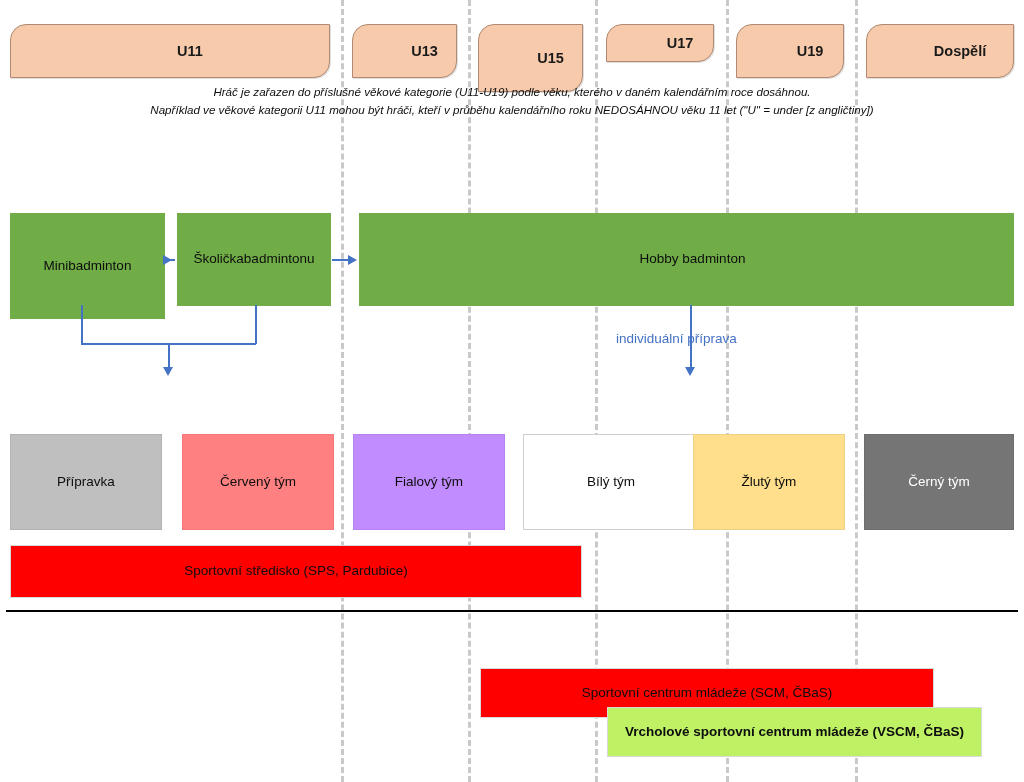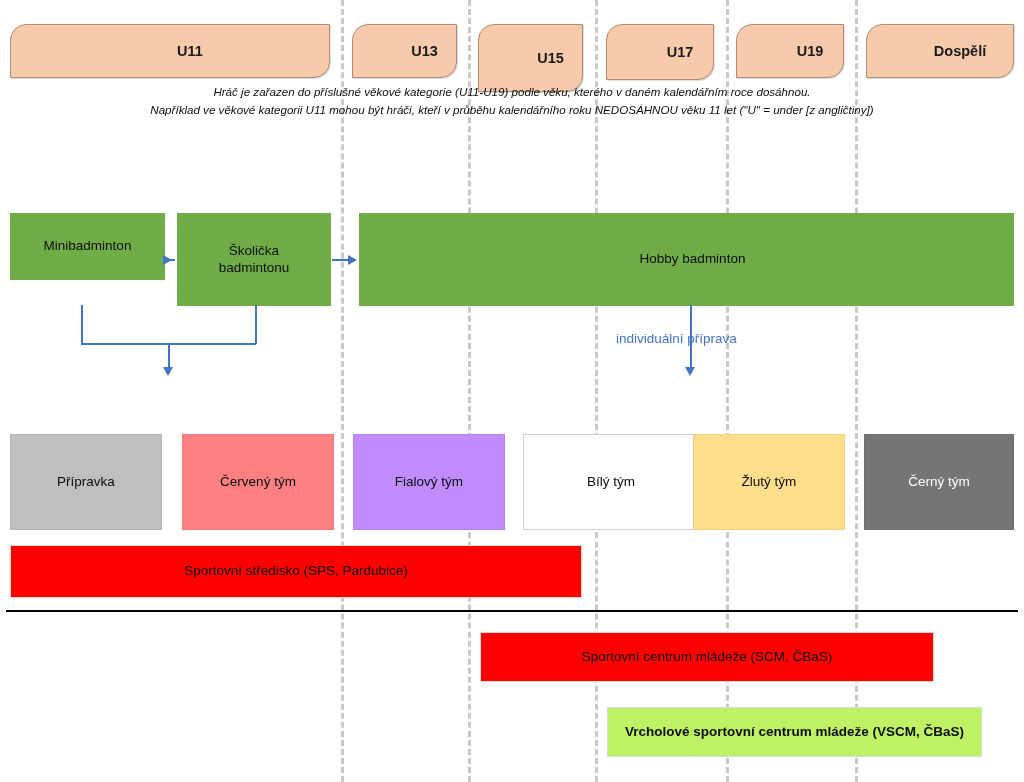--- a/index.html
+++ b/index.html
@@ -163,36 +163,36 @@
       <div class="gridline" style="left: 468px;"></div>
       <div class="gridline" style="left: 595px;"></div>
       <div class="gridline" style="left: 726px;"></div>
       <div class="gridline" style="left: 855px;"></div>
     </div>
 
   <div id="agechips">
       <div class="box agechip" style="left: 10px; top: 24px; width: 320px; height: 54px;">U11</div>
       <div class="box agechip" style="left: 352px; top: 24px; width: 105px; height: 54px;">U13</div>
       <div class="box agechip" style="left: 478px; top: 24px; width: 105px; height: 68px;">U15</div>
-      <div class="box agechip" style="left: 606px; top: 24px; width: 108px; height: 56px;">U17</div>
+      <div class="box agechip" style="left: 606px; top: 24px; width: 108px; height: 38px;">U17</div>
       <div class="box agechip" style="left: 736px; top: 24px; width: 108px; height: 54px;">U19</div>
       <div class="box agechip" style="left: 866px; top: 24px; width: 148px; height: 54px;">Dospělí</div>
     </div>
 
   <div class="note" style="top:83px;">
     <div>Hráč je zařazen do příslušné věkové kategorie (U11-U19) podle věku, kterého v daném kalendářním roce dosáhnou.</div>
     <div>Například ve věkové kategorii U11 mohou být hráči, kteří v průběhu kalendářního roku NEDOSÁHNOU věku 11 let ("U" = under [z angličtiny])</div>
   </div>
 
 
   <div id="greenboxes">
-      <div class="box green-box" style="left: 10px; top: 213px; width: 155px; height: 67px; flex-direction: column;">
+      <div class="box green-box" style="left: 10px; top: 213px; width: 155px; height: 106px; flex-direction: column;">
         <div>Minibadminton</div>
       </div>
-      <div class="box green-box" style="left: 177px; top: 213px; width: 154px; height: 93px; flex-direction: column;">
+      <div class="box green-box" style="left: 177px; top: 213px; width: 154px; height: 93px; ">
         <div>Školička</div>
         <div>badmintonu</div>
       </div>
       <div class="box green-box" style="left: 359px; top: 213px; width: 655px; height: 93px; flex-direction: column; padding-left: 12px;">
         <div>Hobby badminton</div>
       </div>
     </div>
 
   <div class="conn conn-h" style="left:166px; top:259px; width:9px;"></div>
   <div class="arrow-right" style="left:163px; top:254.5px;"></div>
@@ -215,19 +215,19 @@
       <div class="box team-box" style="left: 10px; top: 434px; width: 152px; height: 96px; background: rgb(191, 191, 191); color: rgb(13, 13, 13);">Přípravka</div>
       <div class="box team-box" style="left: 182px; top: 434px; width: 152px; height: 96px; background: rgb(255, 128, 128); color: rgb(13, 13, 13);">Červený tým</div>
       <div class="box team-box" style="left: 353px; top: 434px; width: 152px; height: 96px; background: rgb(192, 140, 255); color: rgb(13, 13, 13);">Fialový tým</div>
       <div class="box team-box white" style="left: 523px; top: 434px; width: 176px; height: 96px; background: rgb(255, 255, 255); color: rgb(13, 13, 13);">Bílý tým</div>
       <div class="box team-box" style="left: 693px; top: 434px; width: 152px; height: 96px; background: rgb(255, 223, 140); color: rgb(13, 13, 13);">Žlutý tým</div>
       <div class="box team-box dark" style="left: 864px; top: 434px; width: 150px; height: 96px; background: rgb(117, 117, 117); color: rgb(255, 255, 255);">Černý tým</div>
     </div>
 
   <div id="centres">
       <div class="box red-bar" style="left: 10px; top: 545px; width: 572px; height: 53px; background: rgb(255, 0, 0);">Sportovní středisko  (SPS, Pardubice)</div>
-      <div class="box red-bar" style="left: 480px; top: 632px; width: 454px; height: 50px; background: rgb(255, 0, 0);">Sportovní centrum mládeže (SCM, ČBaS)</div>
+      <div class="box red-bar" style="left: 480px; top: 668px; width: 454px; height: 50px; background: rgb(255, 0, 0);">Sportovní centrum mládeže (SCM, ČBaS)</div>
       <div class="box red-bar" style="left: 607px; top: 707px; width: 375px; height: 50px; background: #bef264; font-weight: bold;">Vrcholové sportovní centrum mládeže (VSCM, ČBaS)</div>
     </div>
 
   <div class="hrule" style="left:6px; top:610px; width:1012px;"></div>
 
 </div>
 
 </body></html>

